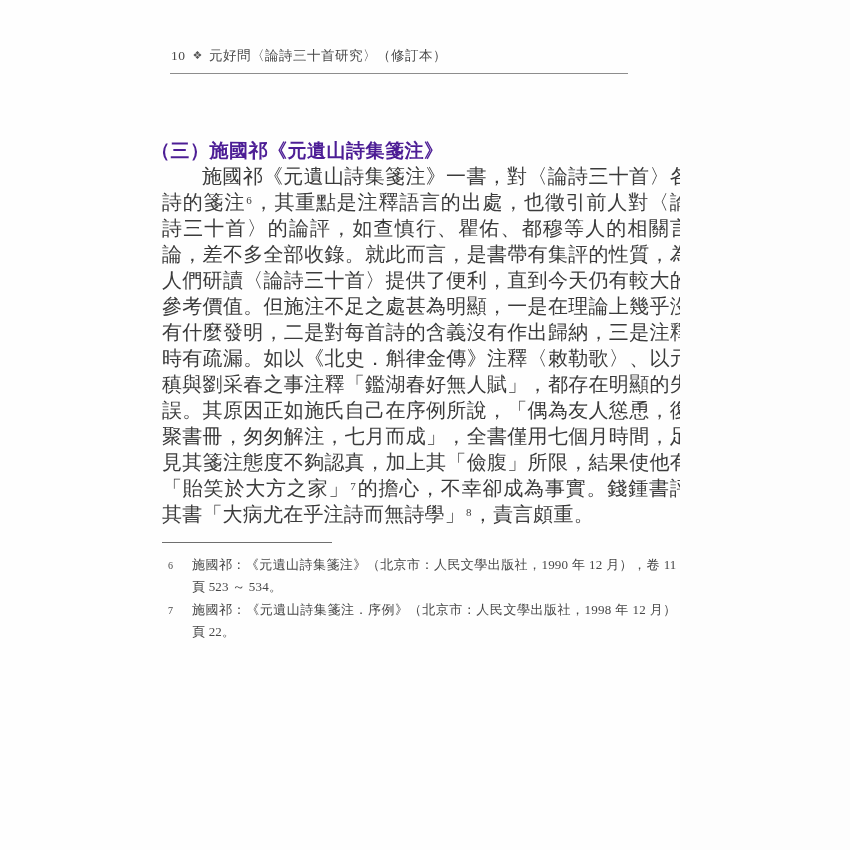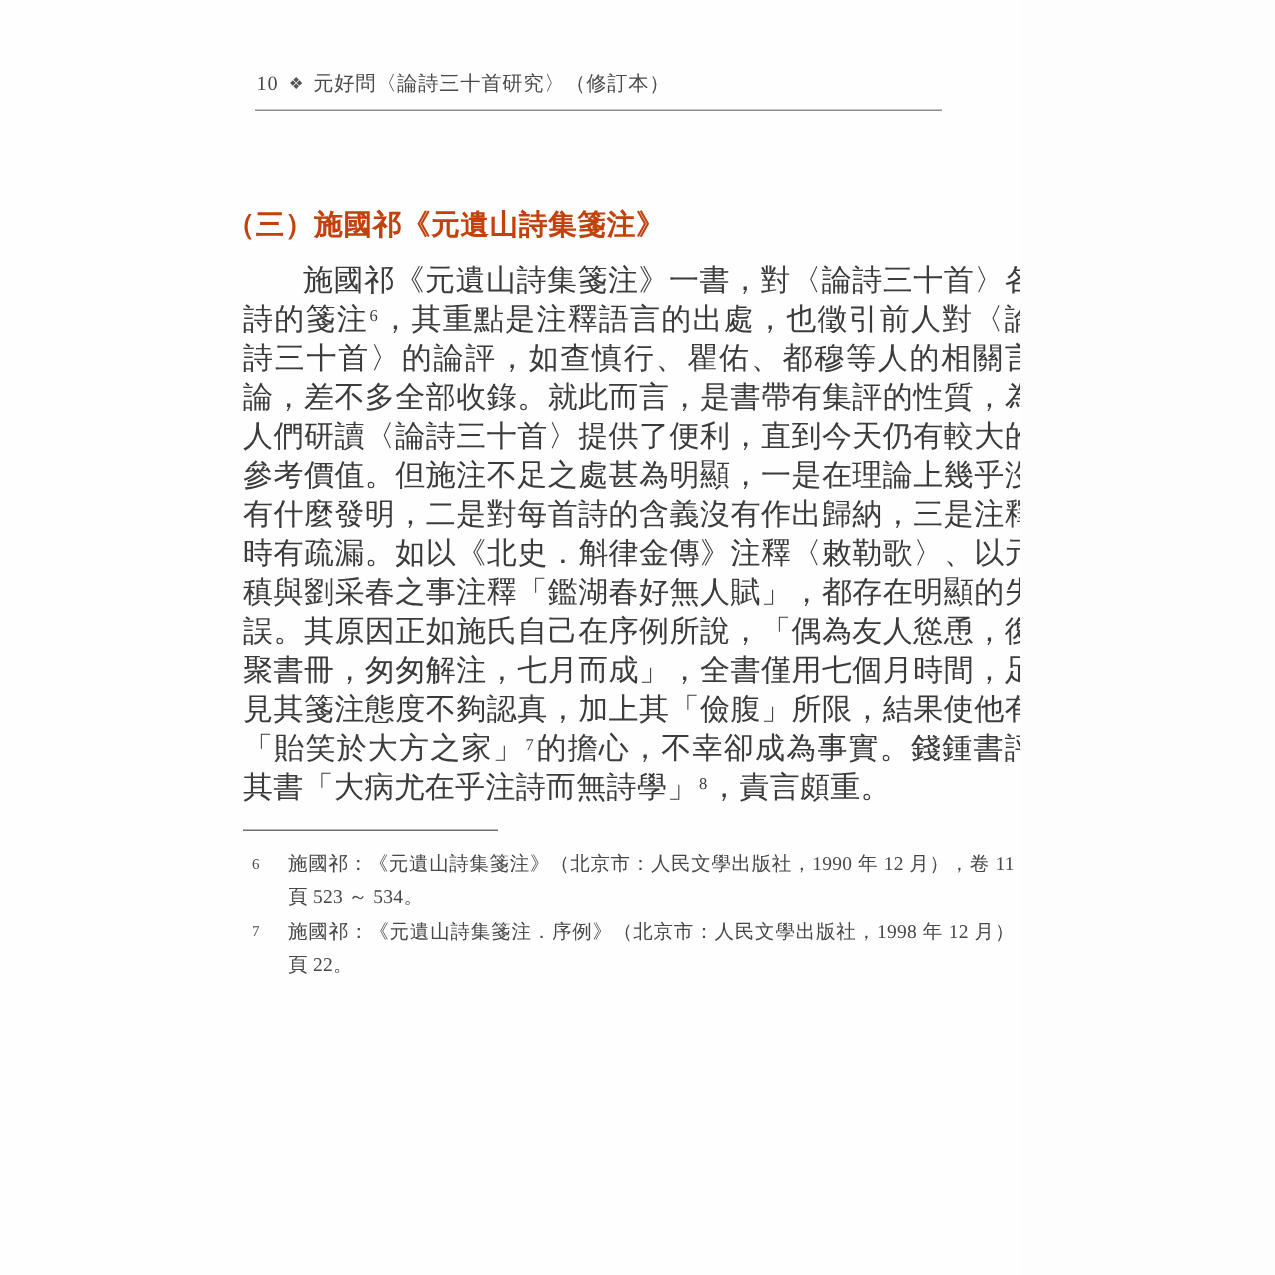--- a/index.html
+++ b/index.html
@@ -58,26 +58,26 @@
   }
   .para.indent { text-indent: 2em; }
   .fnref {
     font-size: 11px;
     line-height: 0;
     vertical-align: 0.5em;
     margin: 0 1px;
     color: #3b3b3b;
   }
   .sec-heading {
-    margin: 15px 0 11px -11px;
+    margin: 15px 0 0 -11px;
     font-family: Liberation Sans, sans-serif;
     font-weight: 700;
     font-size: 19px;
     line-height: 24px;
-    color: #c2410c;
+    color: #4c1d95;
     letter-spacing: 0.5px;
   }
   
   .fn-rule {
     margin: 15px 0 11px 0;
     width: 170px;
     height: 1px;
     background: #6f6f6f;
   }
   .footnotes {

